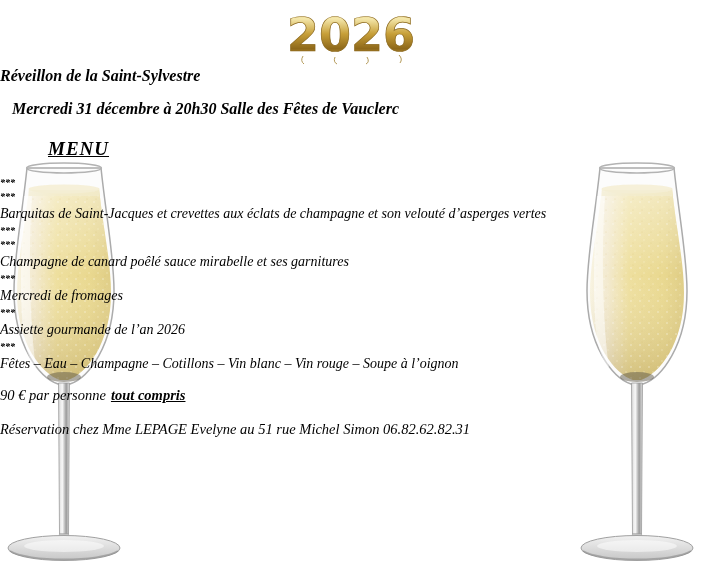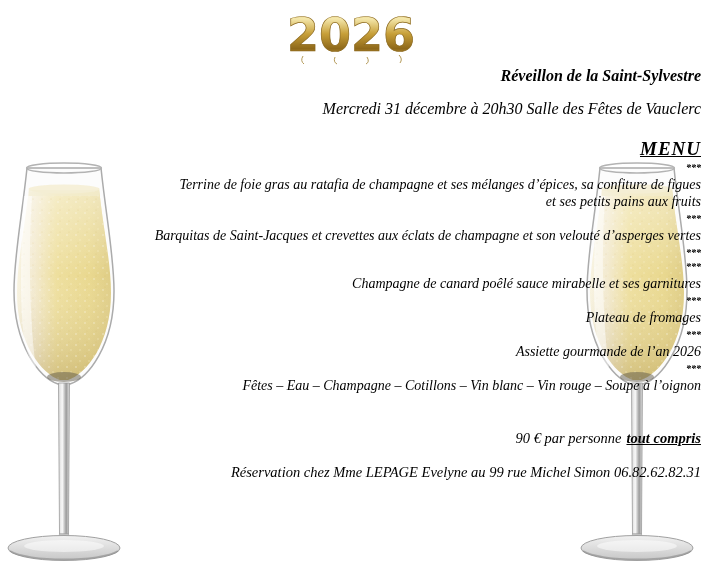--- a/index.html
+++ b/index.html
@@ -10,32 +10,32 @@
     color:#000;
   }
   
   .glass{position:absolute;top:156px;width:128px;height:410px;z-index:1;}
   .glass-left{left:0;}
   .glass-right{left:573px;}
   .balloons{position:absolute;top:4px;left:calc(50% - 88px);width:176px;height:62px;z-index:1;}
   
   .content{
     position:absolute;top:68px;left:0;right:0;z-index:2;
-    text-align:right;font-style:italic;line-height:1;
+    text-align:left;font-style:italic;line-height:1;
   }
   .title{font-size:16px;font-weight:bold;margin:0 0 17px;}
-  .subtitle{font-size:16px;font-weight:normal;margin:0 0 22px;}
-  .menu-heading-wrap{margin:0 0 4px;}
+  .subtitle{font-size:16px;font-weight:bold;margin:0 12px 22px;}
+  .menu-heading-wrap{margin:0 0 19px;padding-left:48px;}
   .menu-heading{
     font-size:19px;font-weight:bold;text-decoration:underline;
     display:inline-block;letter-spacing:1px;
   }
   .course-line{font-size:14px;line-height:17px;}
   .separator{font-size:10px;line-height:11px;margin:3px 0;font-weight:bold;}
-  .price{margin-top:37px;font-size:14.5px;}
+  .price{margin-top:16px;font-size:14.5px;}
   .price-emphasis{font-weight:bold;text-decoration:underline;margin-left:5px;}
   .reservation{margin-top:19px;font-size:14.5px;}
 </style>
 </head>
 <body>
 
 <svg width="0" height="0" style="position:absolute" aria-hidden="true">
   <defs>
     <linearGradient id="champX" x1="0" y1="0" x2="1" y2="0">
       <stop offset="0" stop-color="#f8f3e0"></stop>
@@ -117,45 +117,41 @@
 <div class="content">
   <div class="title">Réveillon de la Saint-Sylvestre</div>
   <div class="subtitle">Mercredi 31 décembre à 20h30 Salle des Fêtes de Vauclerc</div>
 
   <div class="menu-heading-wrap">
     <span class="menu-heading">MENU</span>
   </div>
 
   <div id="courses">
       <div class="separator">***</div>
-      <div class="course">
-        <div class="course-line">Terrine de foie gras au ratafia de champagne et ses mélanges d’épices, sa confiture de figues</div>
-        <div class="course-line">et ses petits pains aux fruits</div>
-      </div>
       <div class="separator">***</div>
       <div class="course">
         <div class="course-line">Barquitas de Saint-Jacques et crevettes aux éclats de champagne et son velouté d’asperges vertes</div>
       </div>
       <div class="separator">***</div>
       <div class="separator">***</div>
       <div class="course">
         <div class="course-line">Champagne de canard poêlé sauce mirabelle et ses garnitures</div>
       </div>
       <div class="separator">***</div>
       <div class="course">
-        <div class="course-line">Plateau de fromages</div>
+        <div class="course-line">Mercredi de fromages</div>
       </div>
       <div class="separator">***</div>
       <div class="course">
         <div class="course-line">Assiette gourmande de l’an 2026</div>
       </div>
       <div class="separator">***</div>
       <div class="course">
         <div class="course-line">Fêtes – Eau – Champagne – Cotillons – Vin blanc – Vin rouge – Soupe à l’oignon</div>
       </div>
     </div>
 
   <div class="price">
     <span>90 € par personne</span><span class="price-emphasis">tout compris</span>
   </div>
 
-  <div class="reservation">Réservation chez Mme LEPAGE Evelyne au 99 rue Michel Simon 06.82.62.82.31</div>
+  <div class="reservation">Réservation chez Mme LEPAGE Evelyne au 51 rue Michel Simon 06.82.62.82.31</div>
 </div>
 
 </body></html>

